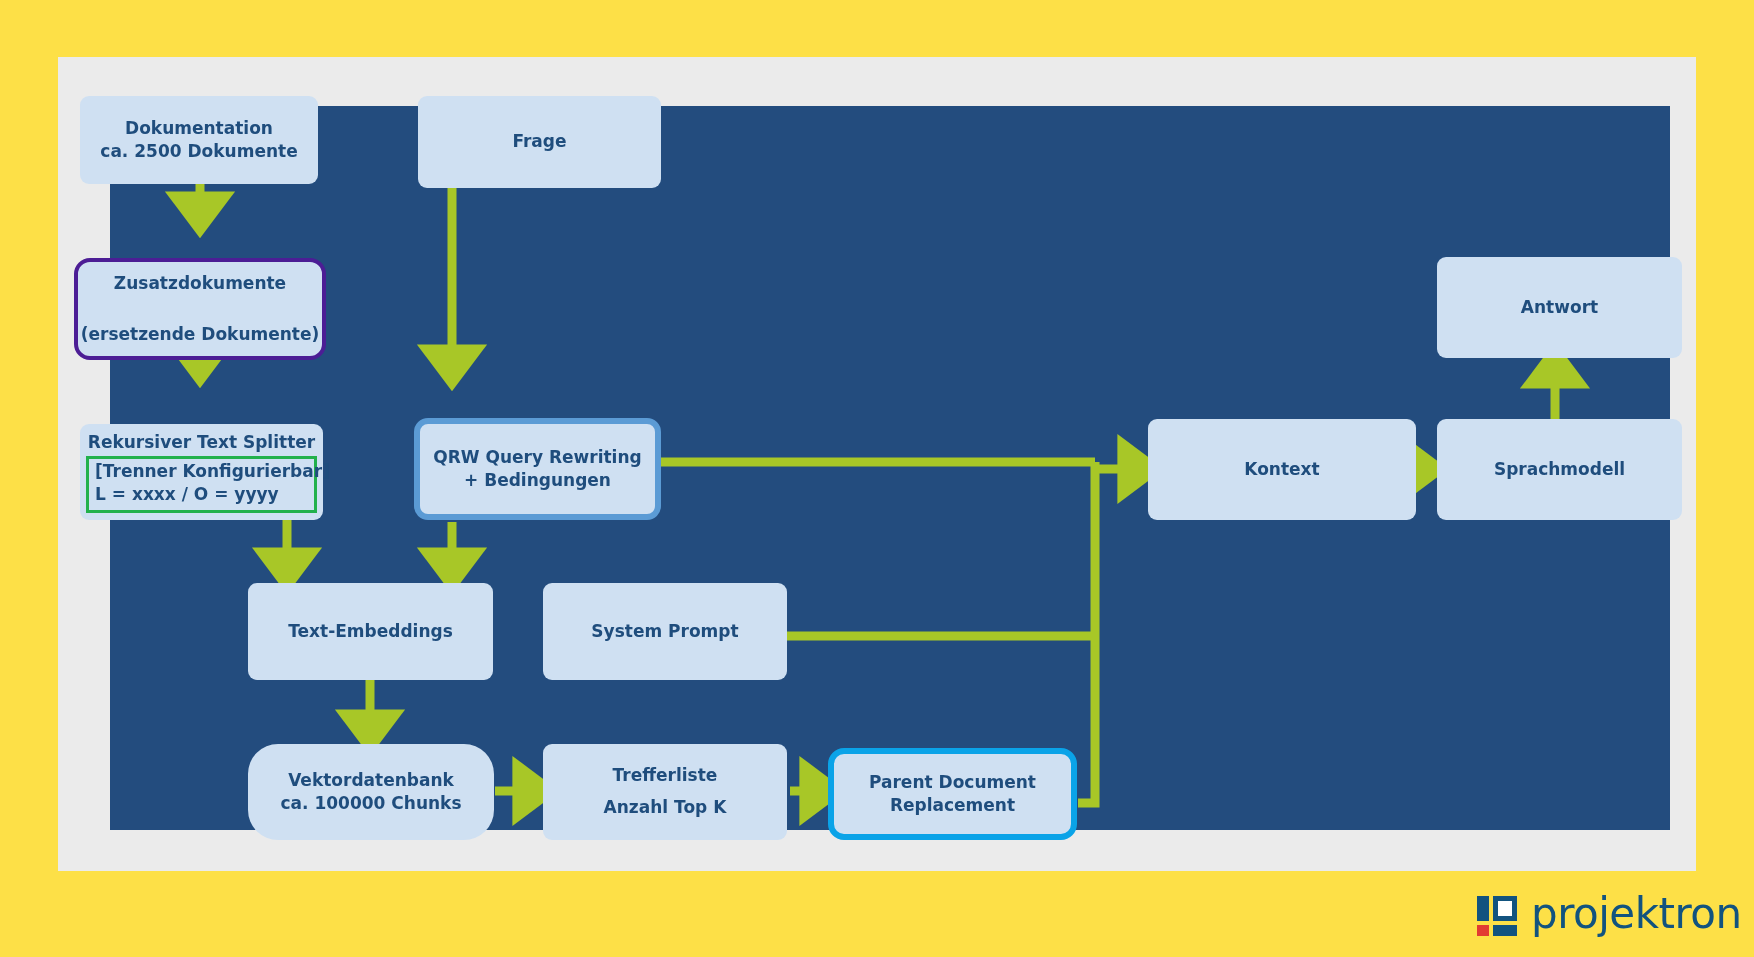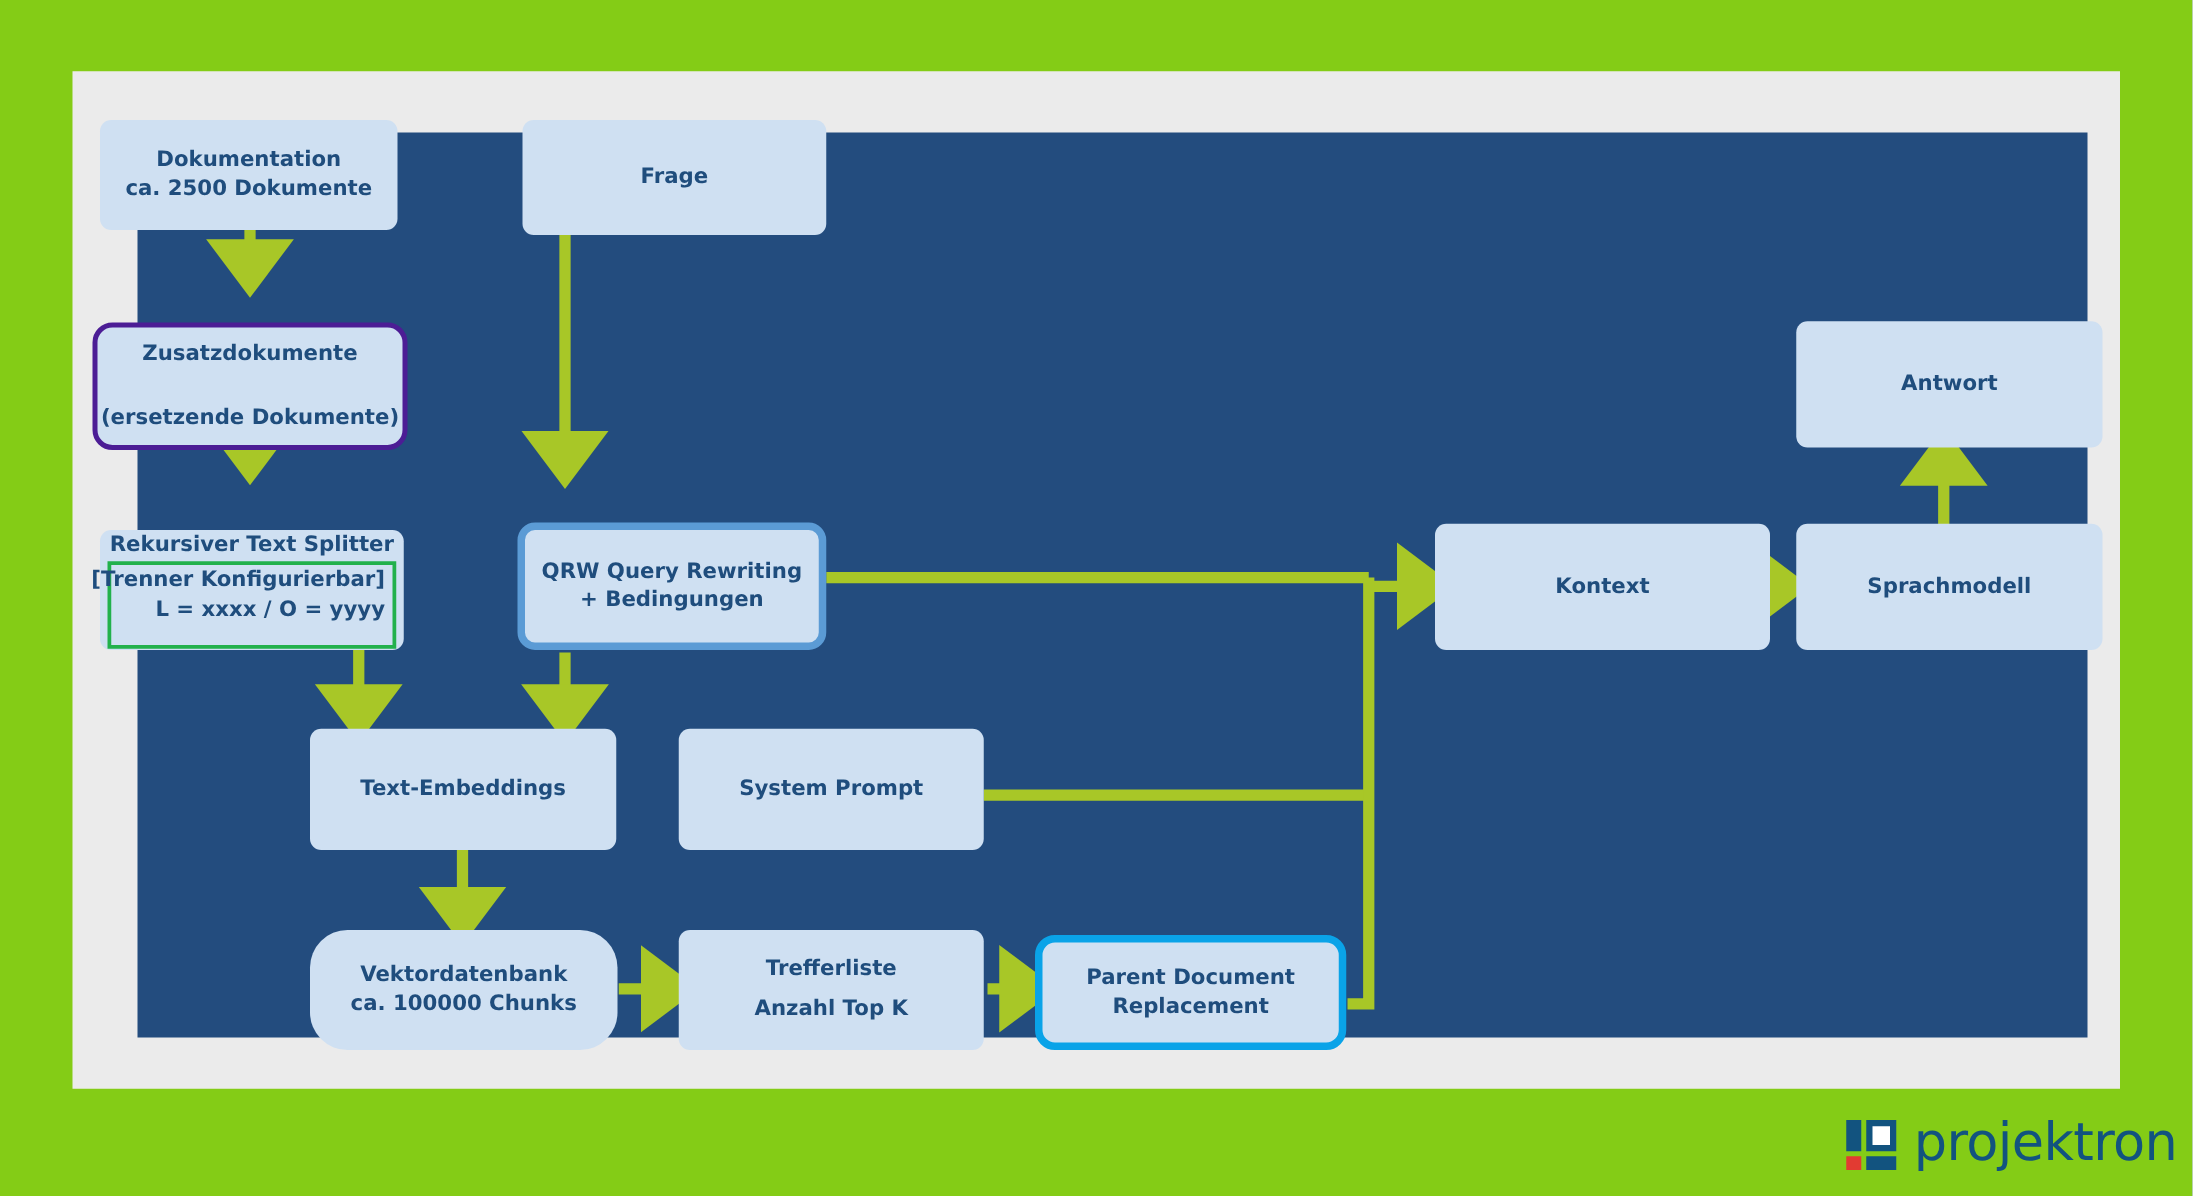--- a/index.html
+++ b/index.html
@@ -1,34 +1,34 @@
 <!DOCTYPE html>
 <html><head>
 <meta charset="utf-8">
 <style>
   html,body{margin:0;padding:0;background:#ffffff;}
   body{width:1754px;height:957px;font-family:"DejaVu Sans","Liberation Sans",sans-serif;}
-  #stage{position:relative;width:1754px;height:957px;overflow:hidden;background:#84cc16;}
+  #stage{position:relative;width:1754px;height:957px;overflow:hidden;background:#fde047;}
   
   #grey-plate{position:absolute;left:58px;top:57px;width:1638px;height:814px;background:#ebebeb;}
   
   #blue-panel{position:absolute;left:110px;top:106px;width:1560px;height:724px;background:#234c7e;}
   
   #wires{position:absolute;left:0;top:0;width:1754px;height:957px;}
   
   .node{position:absolute;background:#cfe0f2;border-radius:9px;display:flex;flex-direction:column;
         align-items:center;justify-content:center;text-align:center;color:#1f4d7d;
         font-weight:bold;font-size:17px;line-height:1.38;box-sizing:border-box;padding:4px 8px;}
   .node .ln{display:block;white-space:nowrap;}
   .node.red{border:4px solid #4c1d95;border-radius:16px;gap:27px;}
   .node.cyan{border:6px solid #0aa3e8;border-radius:16px;}
   .node.steel{border:6px solid #5b9bd5;border-radius:14px;}
   
-  .greenbox{border:3px solid #22b14c;box-sizing:border-box;padding:1px 6px 16px 6px;margin-top:1px;
-            display:flex;flex-direction:column;align-items:flex-end;align-self:stretch;}
+  .greenbox{border:3px solid #22b14c;box-sizing:border-box;padding:1px 6px 3px 6px;margin-top:1px;
+            display:flex;flex-direction:column;align-items:flex-start;align-self:stretch;}
   
   #logo{position:absolute;left:1477px;top:889px;display:flex;align-items:center;gap:14px;}
   #logo-mark{position:relative;width:40px;height:40px;}
   #logo-mark i{position:absolute;display:block;}
   #logo-word{font-size:42px;color:#12537f;font-weight:normal;letter-spacing:-0.5px;
              font-family:"DejaVu Sans","Liberation Sans",sans-serif;}
 </style>
 </head>
 <body>
 

